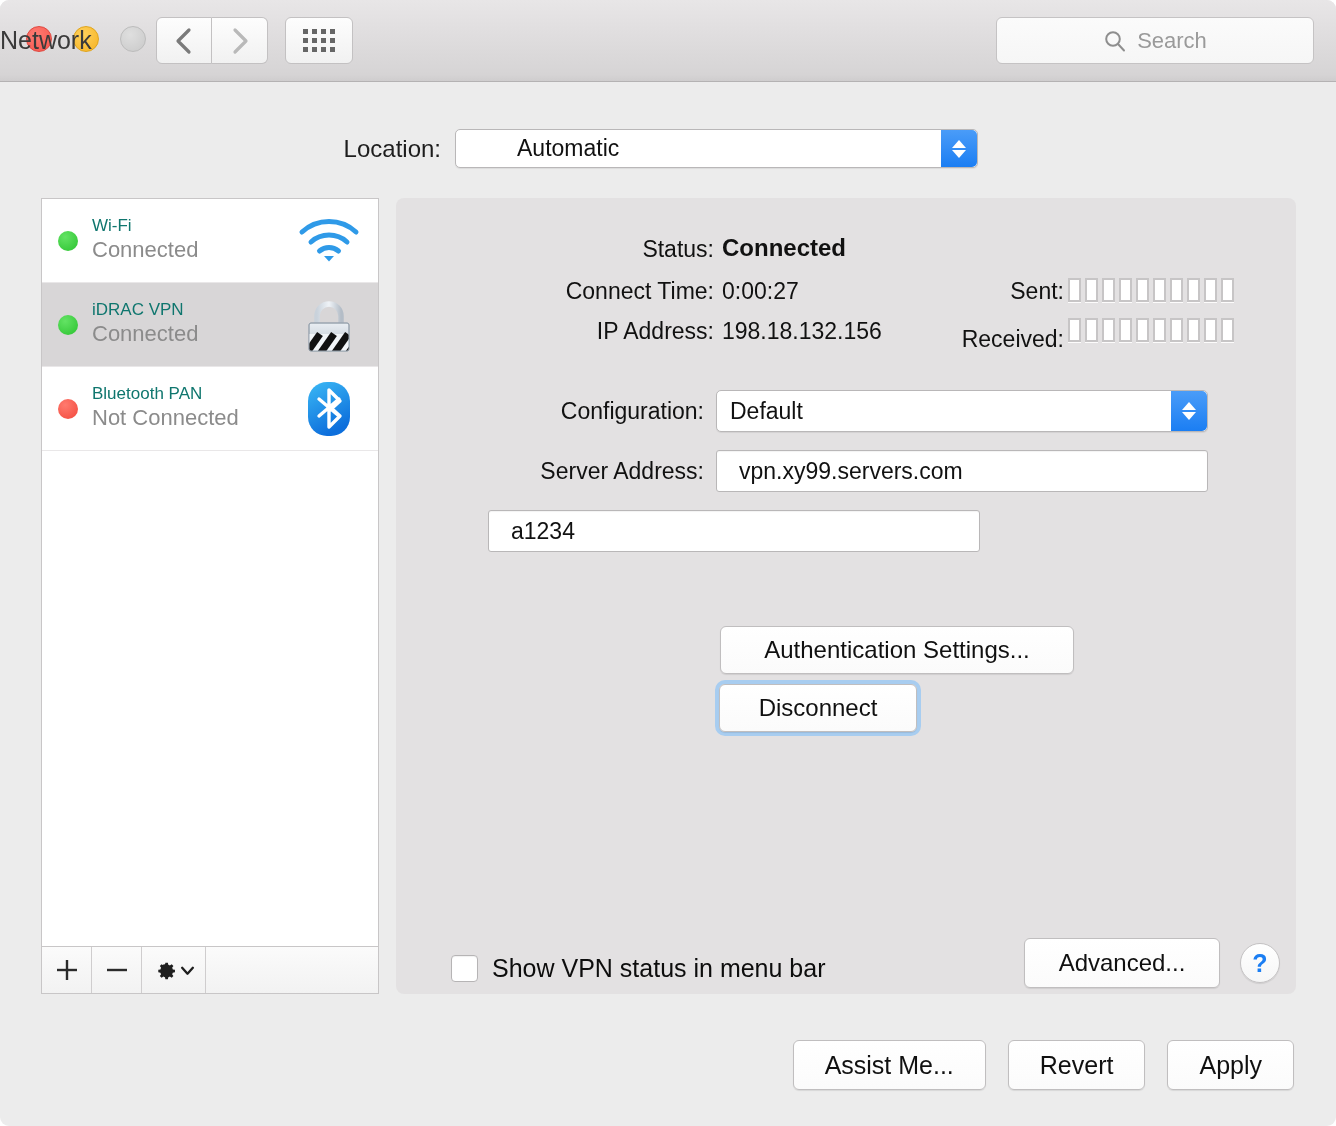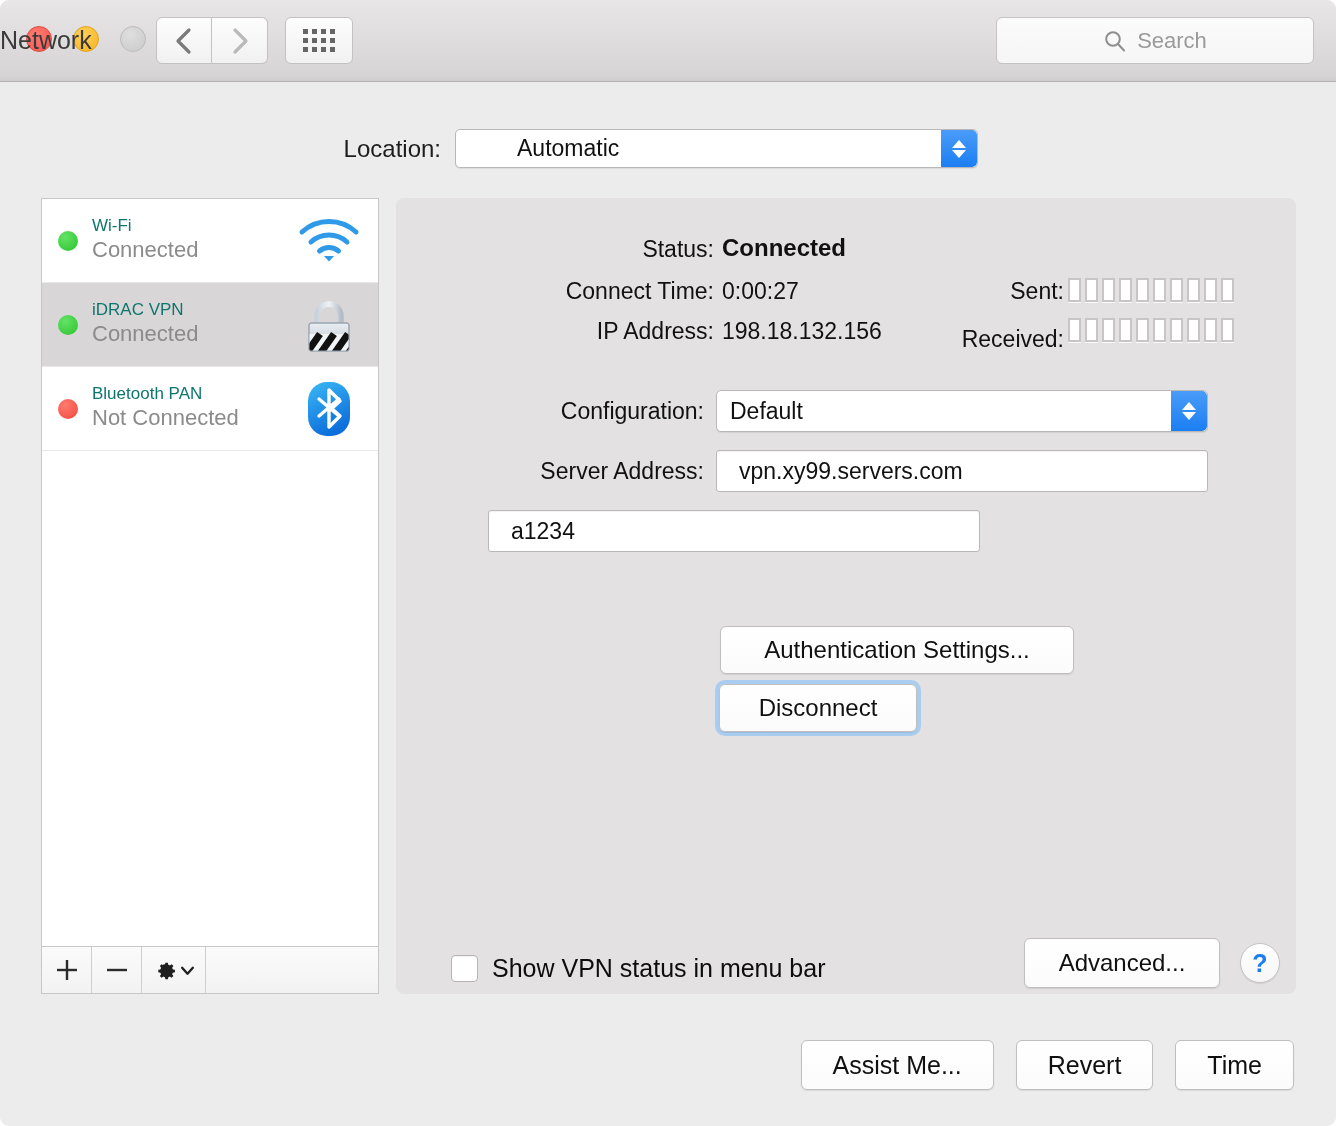--- a/index.html
+++ b/index.html
@@ -423,16 +423,16 @@
     </div>
 
     <div class="btn" style="position:absolute; left:628px; top:740px; width:196px; height:50px;">Advanced...</div>
 
     <div class="helpbtn" style="left:844px; top:745px;">?</div>
   </div>
 
   <div class="bottombtns">
     <div class="btn">Assist Me...</div>
     <div class="btn">Revert</div>
-    <div class="btn">Time</div>
+    <div class="btn">Apply</div>
   </div>
 
 </div>
 
 </body></html>

